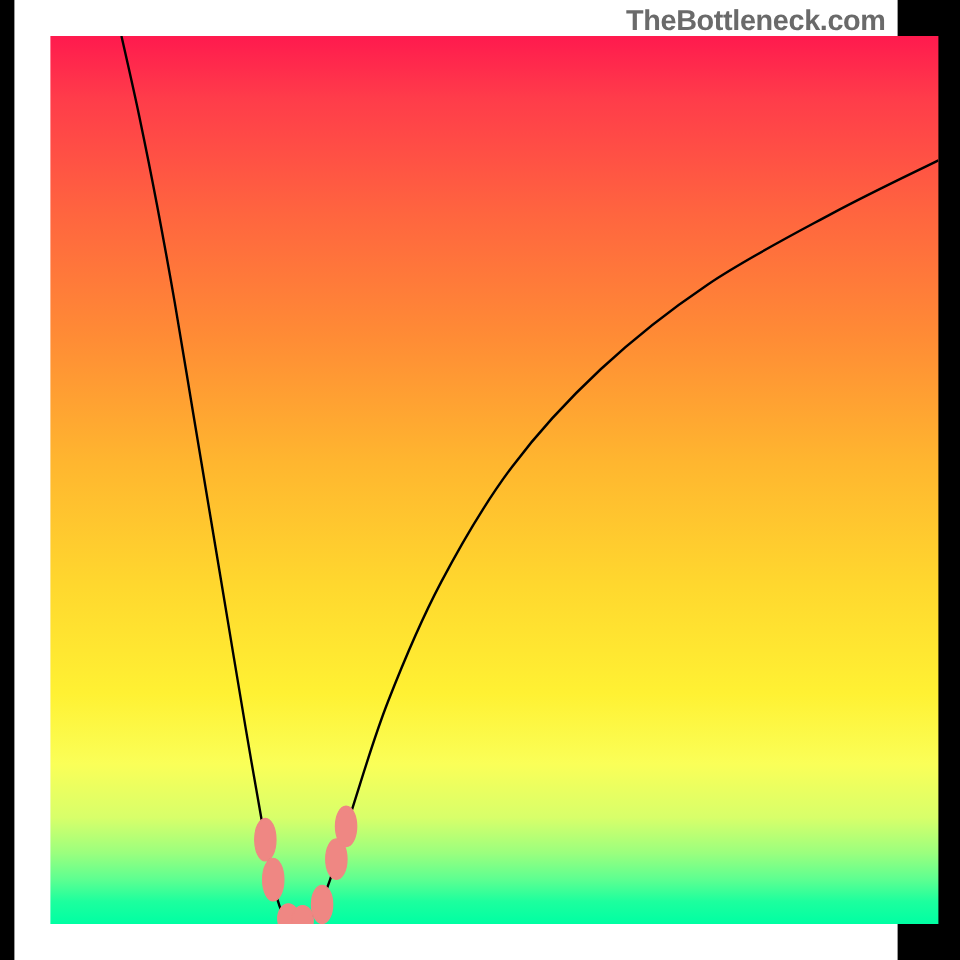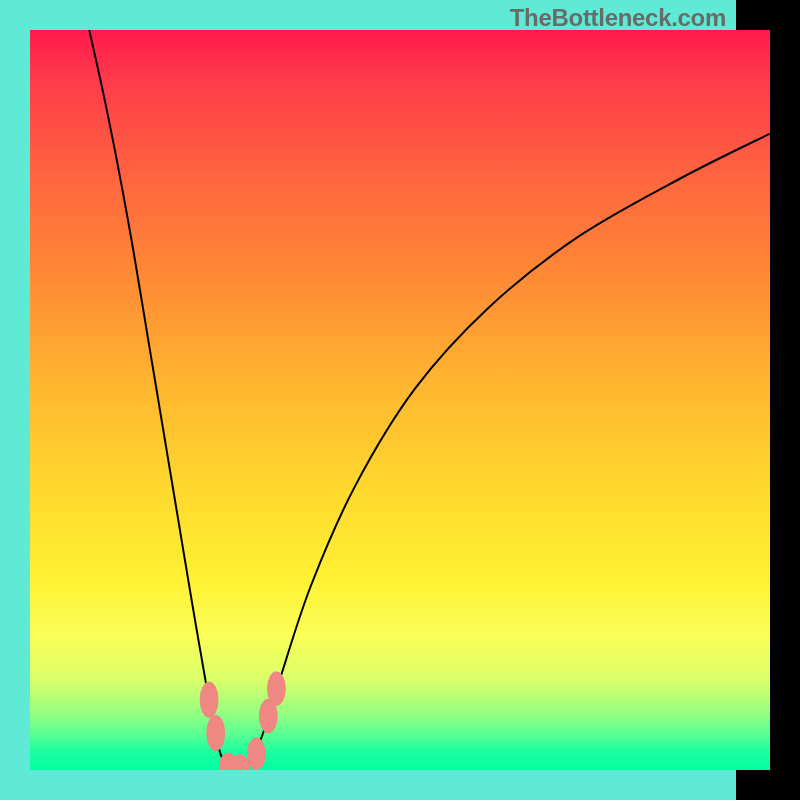--- a/index.html
+++ b/index.html
@@ -7,24 +7,24 @@
     padding: 0;
     width: 800px;
     height: 800px;
     background: #000;
     overflow: hidden;
     font-family: Arial, Helvetica, sans-serif;
   }
   .frame {
     position: absolute;
     top: 0;
-    left: 0;
+    left: 12px;
     width: 736px;
     height: 800px;
-    background: #5eead4;
+    background: #ffffff;
   }
   .plot {
     position: absolute;
     top: 30px;
     left: 30px;
     width: 740px;
     height: 740px;
     
   }
   .watermark {

